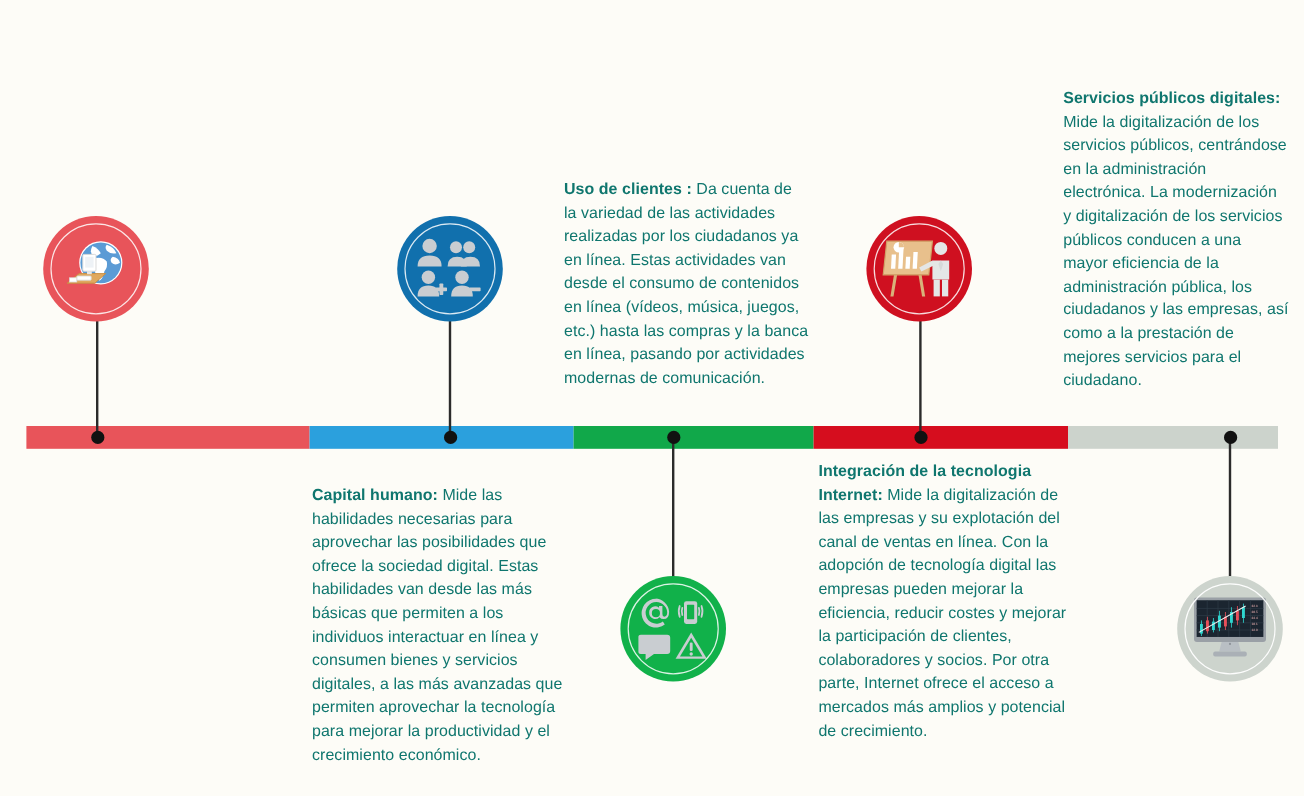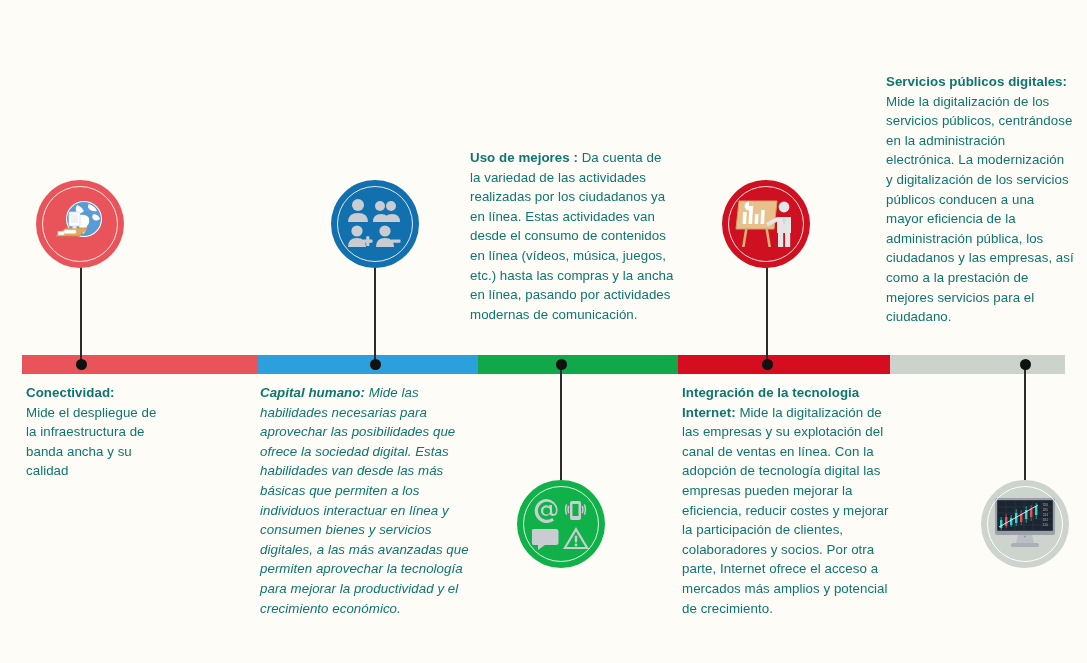--- a/index.html
+++ b/index.html
@@ -263,31 +263,27 @@
         <text x="51" y="25">18.1</text>
         <text x="51" y="30">12.0</text>
       </g>
 
       <path d="M26 39 h14 l2 8 h-18 z" fill="#b9bfc4"></path>
       <rect x="19" y="47" width="28" height="4" rx="1.6" fill="#aab0b6"></rect>
       <circle cx="33" cy="40.6" r="0.9" fill="#8d9399"></circle>
     </svg>
   </div>
 
-  <div class="txt" style="left:26px; top:383px; width:132px;">
-    <b>Conectividad:</b><br>
-    <span>Mide el despliegue de la infraestructura de banda ancha y su calidad</span>
-  </div>
-
-  <div class="txt" style="left:260px; top:383px; width:220px;font-style:italic;">
+
+  <div class="txt" style="left:260px; top:403px; width:220px;">
     <b>Capital humano:</b><span> Mide las habilidades necesarias para aprovechar las posibilidades que ofrece la sociedad digital. Estas habilidades van desde las más básicas que permiten a los individuos interactuar en línea y consumen bienes y servicios digitales, a las más avanzadas que permiten aprovechar la tecnología para mejorar la productividad y el crecimiento económico.</span>
   </div>
 
   <div class="txt" style="left:470px; top:148px; width:204px;">
-    <b>Uso de mejores :</b><span> Da cuenta de la variedad de las actividades realizadas por los ciudadanos ya en línea. Estas actividades van desde el consumo de contenidos en línea (vídeos, música, juegos, etc.) hasta las compras y la ancha en línea, pasando por actividades modernas de comunicación.</span>
+    <b>Uso de clientes :</b><span> Da cuenta de la variedad de las actividades realizadas por los ciudadanos ya en línea. Estas actividades van desde el consumo de contenidos en línea (vídeos, música, juegos, etc.) hasta las compras y la banca en línea, pasando por actividades modernas de comunicación.</span>
   </div>
 
   <div class="txt" style="left:682px; top:383px; width:208px;">
     <b>Integración de la tecnologia Internet:</b><span> Mide la digitalización de las empresas y su explotación del canal de ventas en línea. Con la adopción de tecnología digital las empresas pueden mejorar la eficiencia, reducir costes y mejorar la participación de clientes, colaboradores y socios. Por otra parte, Internet ofrece el acceso a mercados más amplios y potencial de crecimiento.</span>
   </div>
 
   <div class="txt" style="left:886px; top:72px; width:188px;">
     <b>Servicios públicos digitales:</b><span> Mide la digitalización de los servicios públicos, centrándose en la administración electrónica. La modernización y digitalización de los servicios públicos conducen a una mayor eficiencia de la administración pública, los ciudadanos y las empresas, así como a la prestación de mejores servicios para el ciudadano.</span>
   </div>
 

